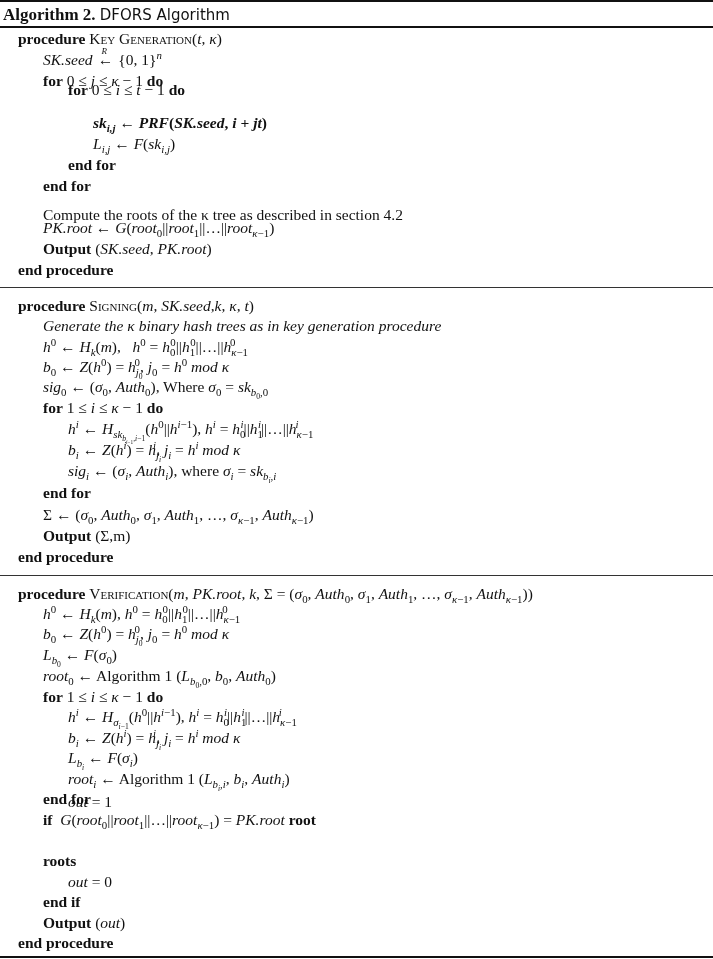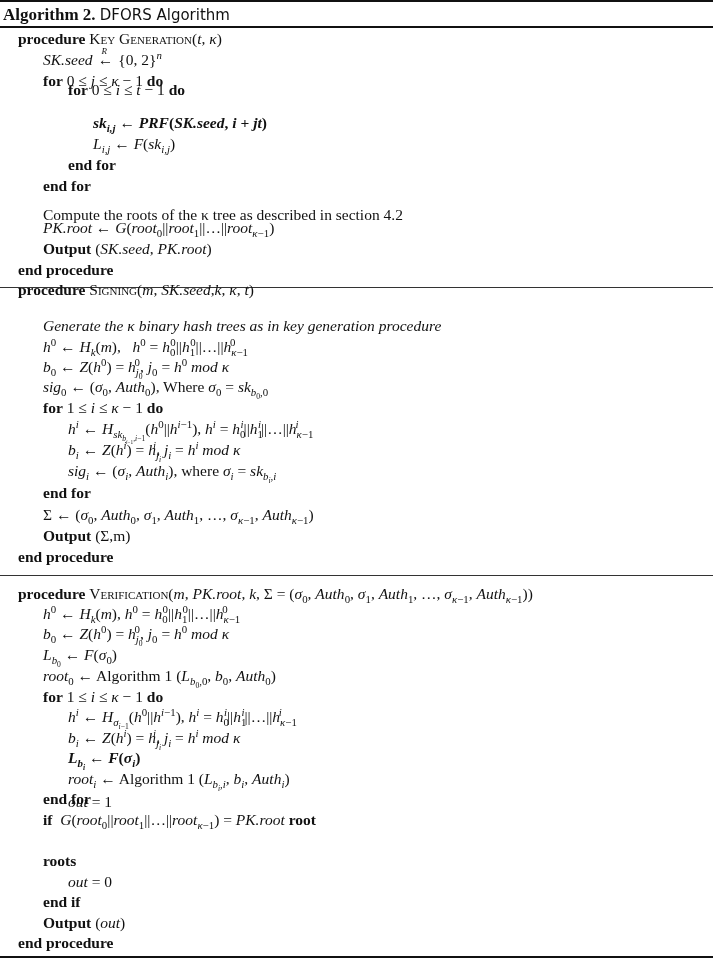--- a/index.html
+++ b/index.html
@@ -32,21 +32,21 @@
 <div class="rule thick" style="top:26px; height:1.5px;"></div>
 
 <div>
   <div class="line ind0" style="top:29px;">
     <span class="kw">procedure</span>
     <span class="sc">Key Generation</span><span>(<i>t</i>, <i>κ</i>)</span>
   </div>
   <div class="line ind1" style="top:50px;">
     <i>SK.seed</i>
     <span style="display:inline-block; position:relative; width:18px; text-align:center;"><span style="position:absolute; top:-9px; left:5px; font-size:9px; font-style:italic;">R</span>←</span>
-    <span>{0, 2}</span><sup><i>n</i></sup>
+    <span>{0, 1}</span><sup><i>n</i></sup>
   </div>
   <div class="line ind1" style="top:71px;">
     <span class="kw">for</span>
     <span>0 ≤ <i>j</i> ≤ <i>κ</i> − 1</span>
     <span class="kw">do</span>
   </div>
   <div class="line ind2" style="top:80px;font-family:Liberation Serif, serif;">
     <span class="kw">for</span>
     <span>0 ≤ <i>i</i> ≤ <i>t</i> − 1</span>
     <span class="kw">do</span>
@@ -74,21 +74,21 @@
     <span>(<i>SK.seed</i>, <i>PK.root</i>)</span>
   </div>
   <div class="line ind0" style="top:260px;">
     <span class="kw">end procedure</span>
   </div>
 </div>
 
 <div class="rule thin" style="top:287px;"></div>
 
 <div>
-  <div class="line ind0" style="top:280px;">
+  <div class="line ind0" style="top:296px;">
     <span class="kw">procedure</span>
     <span class="sc">Signing</span><span>(<i>m</i>, <i>SK.seed</i>,<i>k</i>, <i>κ</i>, <i>t</i>)</span>
   </div>
   <div class="line ind1" style="top:316px;font-style:italic;">
     <span>Generate the κ binary hash trees as in key generation procedure</span>
   </div>
   <div class="line ind1" style="top:337px;">
     <span><i>h</i><sup>0</sup> ← <i>H</i><sub><i>k</i></sub>(<i>m</i>), &nbsp; <i>h</i><sup>0</sup> = <i>h</i><sub>0</sub><sup style="margin-left:-5px">0</sup>||<i>h</i><sub>1</sub><sup style="margin-left:-5px">0</sup>||…||<i>h</i><sub><i>κ</i>−1</sub><sup style="margin-left:-18px">0</sup></span>
   </div>
   <div class="line ind1" style="top:357px;">
@@ -149,21 +149,21 @@
     <span class="kw">for</span>
     <span>1 ≤ <i>i</i> ≤ <i>κ</i> − 1</span>
     <span class="kw">do</span>
   </div>
   <div class="line ind2" style="top:707px;">
     <span><i>h</i><sup><i>i</i></sup> ← <i>H</i><sub><i>σ</i><sub><i>i</i>−1</sub></sub>(<i>h</i><sup>0</sup>||<i>h</i><sup><i>i</i>−1</sup>), <i>h</i><sup><i>i</i></sup> = <i>h</i><sub>0</sub><sup style="margin-left:-5px"><i>i</i></sup>||<i>h</i><sub>1</sub><sup style="margin-left:-5px"><i>i</i></sup>||…||<i>h</i><sub><i>κ</i>−1</sub><sup style="margin-left:-18px"><i>i</i></sup></span>
   </div>
   <div class="line ind2" style="top:728px;">
     <span><i>b</i><sub><i>i</i></sub> ← <i>Z</i>(<i>h</i><sup><i>i</i></sup>) = <i>h</i><sub><i>j</i><sub><i>i</i></sub></sub><sup style="margin-left:-8px"><i>i</i></sup>, <i>j</i><sub><i>i</i></sub> = <i>h</i><sup><i>i</i></sup> <i>mod κ</i></span>
   </div>
-  <div class="line ind2" style="top:748px;font-weight:bold;">
+  <div class="line ind2" style="top:748px;">
     <span><i>L</i><sub><i>b</i><sub><i>i</i></sub></sub> ← <i>F</i>(<i>σ</i><sub><i>i</i></sub>)</span>
   </div>
   <div class="line ind2" style="top:769px;">
     <span><i>root</i><sub><i>i</i></sub> ← <span>Algorithm 1</span> (<i>L</i><sub><i>b</i><sub><i>i</i></sub>,<i>i</i></sub>, <i>b</i><sub><i>i</i></sub>, <i>Auth</i><sub><i>i</i></sub>)</span>
   </div>
   <div class="line ind1" style="top:789px;">
     <span class="kw">end for</span>
   </div>
   <div class="line ind1" style="top:810px;">
     <span class="kw">if</span>&nbsp;

